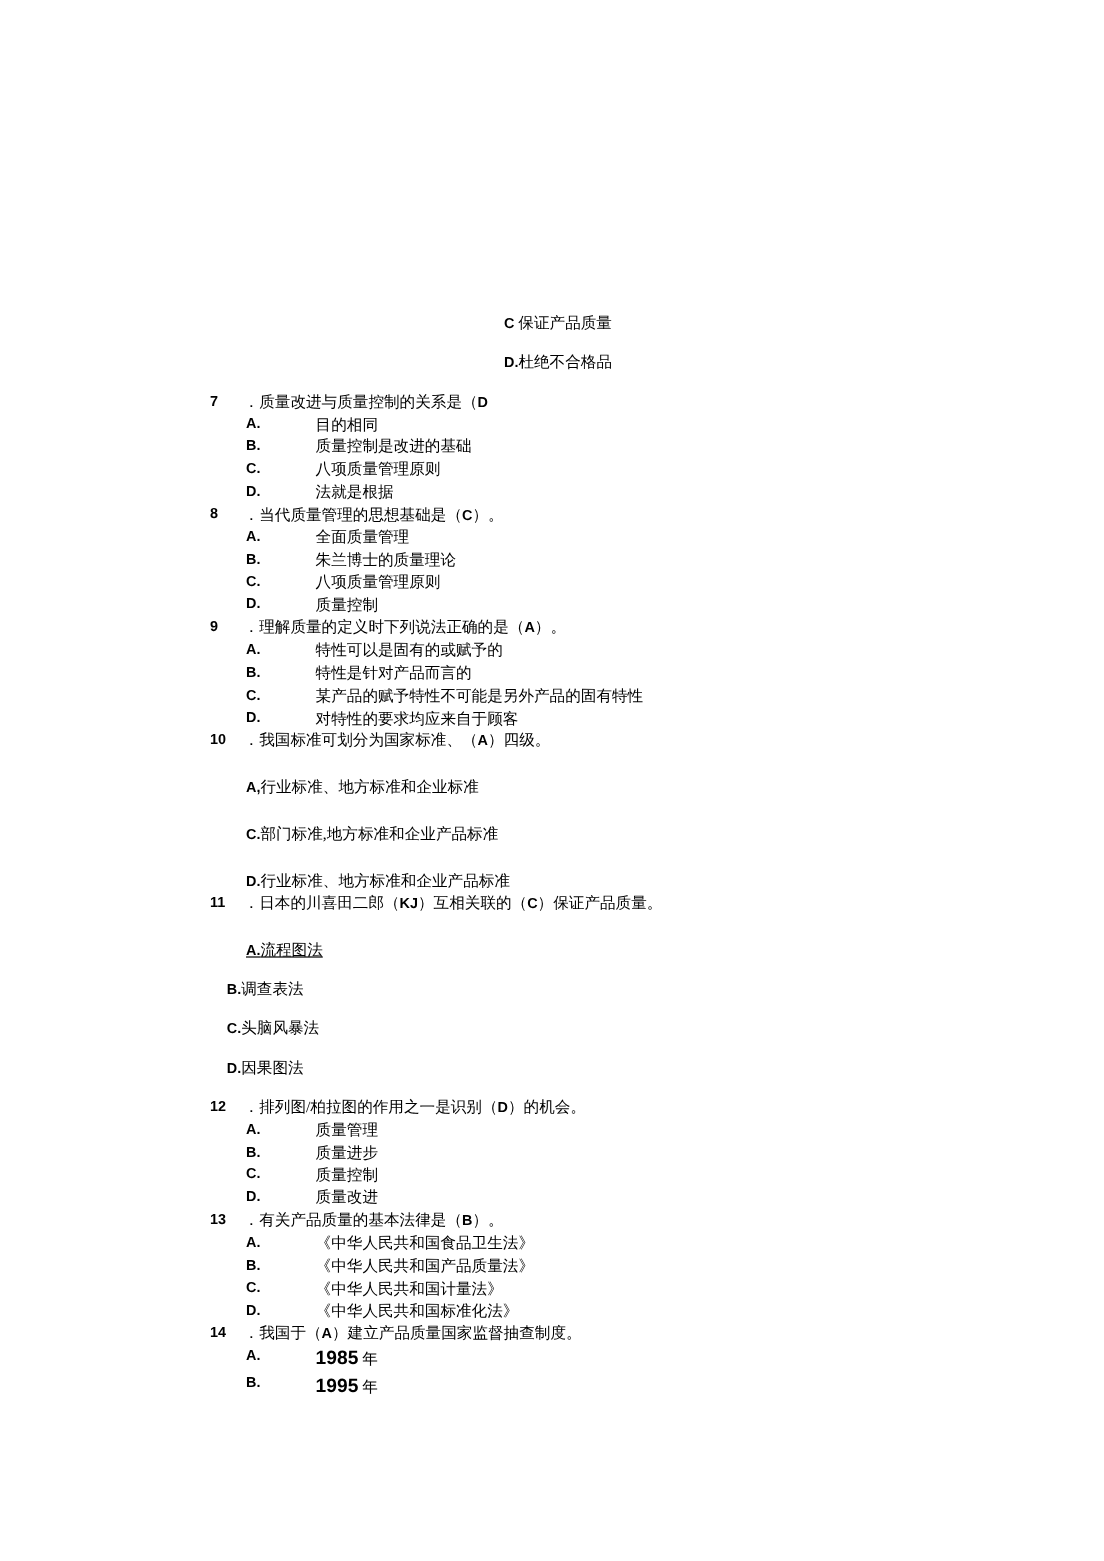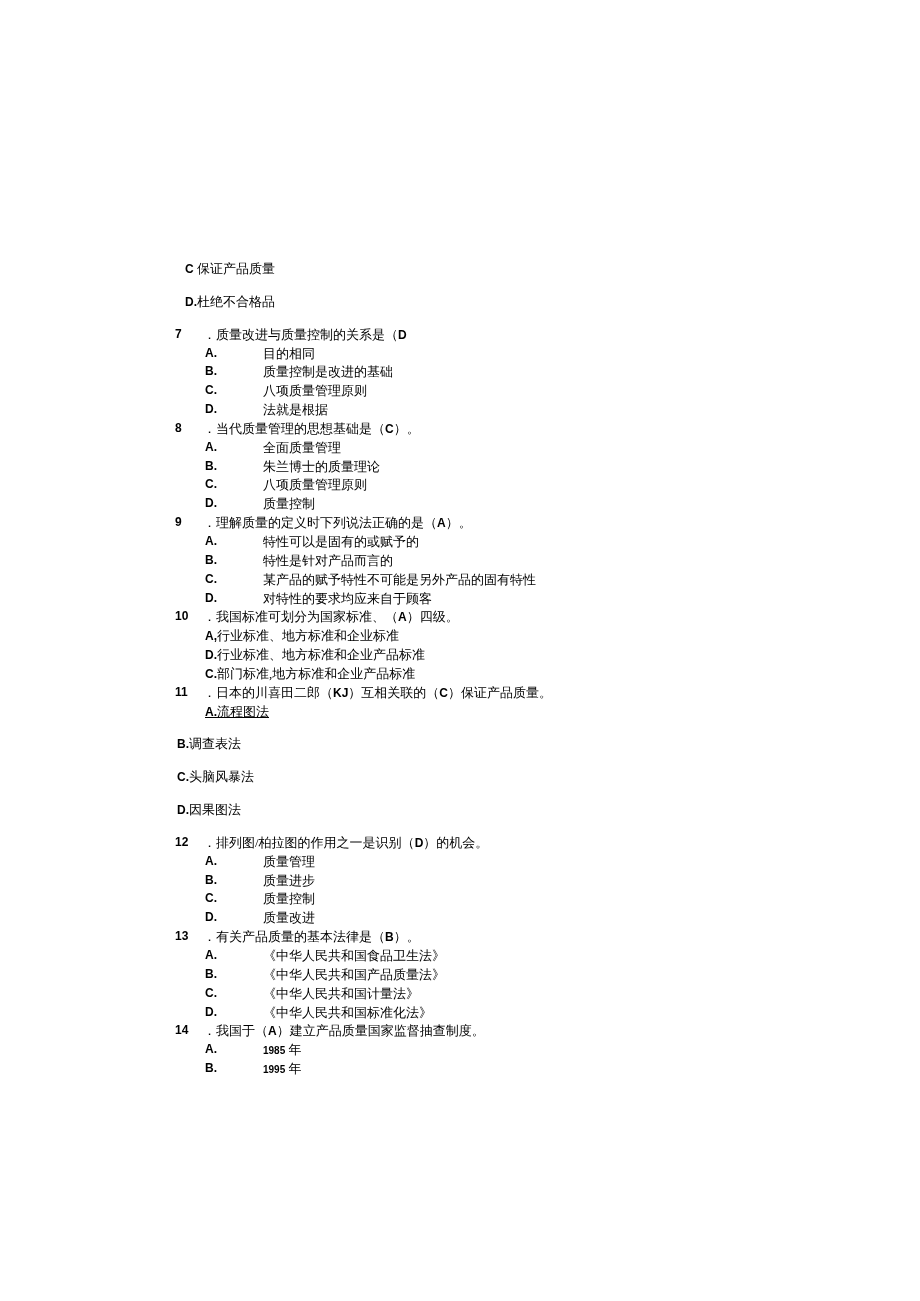--- a/index.html
+++ b/index.html
@@ -13,20 +13,21 @@
       font-size: 13px;
       color: #000;
       width: 920px;
       height: 1301px;
       padding: 260px 175px 0 175px;
       line-height: 1.45;
     }
     .orphan {
       margin-left: 10px;
       margin-bottom: 3px;
+      text-align: center;
     }
     .orphan-block {
       margin-bottom: 14px;
     }
     .question-block {
       margin-bottom: 0;
     }
     .question-line {
       display: flex;
     }
@@ -47,44 +48,45 @@
       font-family: Arial, sans-serif;
       font-weight: bold;
       font-size: 12px;
     }
     .opt-text {
       flex: 1;
       margin-left: 14px;
     }
     .opt-inline {
       margin-left: 30px;
+      margin-top: 20px;
     }
     .opt-inline .letter {
       font-family: Arial, sans-serif;
       font-weight: bold;
       font-size: 12px;
     }
     .opt-spaced {
-      margin-left: 2px;
+      margin-left: 14px;
       margin-bottom: 14px;
     }
     .opt-spaced .letter {
       font-family: Arial, sans-serif;
       font-weight: bold;
       font-size: 12px;
     }
     .bold-letter {
       font-family: Arial, sans-serif;
       font-weight: bold;
       font-size: 12px;
     }
     .year {
       font-family: Arial, sans-serif;
       font-weight: bold;
-      font-size: 10px;
+      font-size: 16px;
     }
   </style>
 </head>
 <body>
 
 <div class="orphan-block">
   <div class="orphan">
     <span class="bold-letter">C</span><span> 保证产品质量</span>
   </div>
 </div>
@@ -168,22 +170,22 @@
       </div>
   </div>
 </div>
 
 <div class="question-block">
   <div class="question-line">
     <span class="q-num bold-letter">10</span>
     <span class="q-text"><span>．我国标准可划分为国家标准、（</span><span class="bold-letter">A</span><span>）四级。</span></span>
   </div>
   <div class="opt-inline"><span class="letter">A,</span><span>行业标准、地方标准和企业标准</span></div>
+  <div class="opt-inline"><span class="letter">C.</span><span>部门标准,地方标准和企业产品标准</span></div>
   <div class="opt-inline"><span class="letter">D.</span><span>行业标准、地方标准和企业产品标准</span></div>
-  <div class="opt-inline"><span class="letter">C.</span><span>部门标准,地方标准和企业产品标准</span></div>
 </div>
 
 <div class="question-block">
   <div class="question-line">
     <span class="q-num bold-letter">11</span>
     <span class="q-text"><span>．日本的川喜田二郎（</span><span class="bold-letter">KJ</span><span>）互相关联的（</span><span class="bold-letter">C</span><span>）保证产品质量。</span></span>
   </div>
   <div class="opt-inline" style="margin-bottom:14px;text-decoration:underline;"><span class="letter">A.</span><span>流程图法</span></div>
   <div class="opt-spaced"><span class="letter">B.</span><span>调查表法</span></div>
   <div class="opt-spaced"><span class="letter">C.</span><span>头脑风暴法</span></div>

